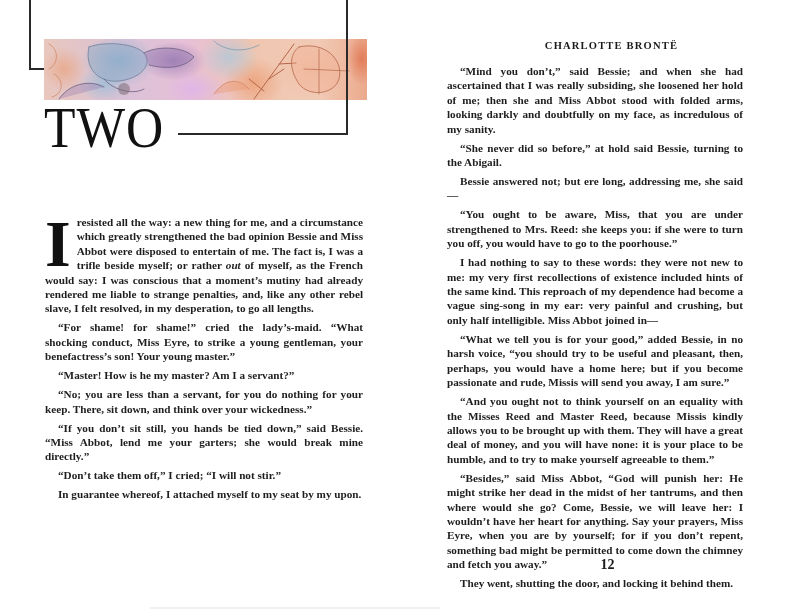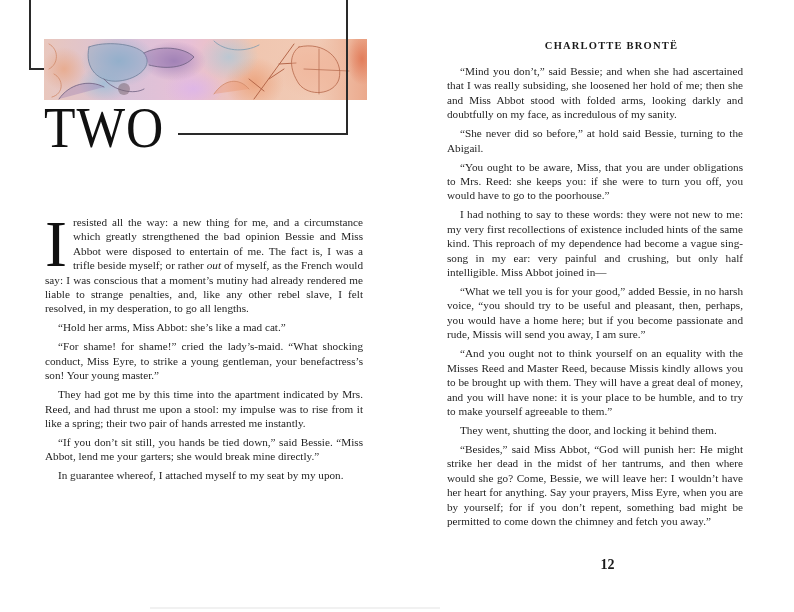--- a/index.html
+++ b/index.html
@@ -44,21 +44,21 @@
       color: #111; font-weight: normal; transform: scaleX(0.92); transform-origin: left top;
     }
 
     .body-text {
       position: absolute;
       font-size: 11.2px; line-height: 14.4px; text-align: justify;
       color: #1e1e1e;
     }
     .body-left { left: 41px; top: 215px; width: 318px; }
     .body-right { left: 50px; top: 64px; width: 296px; }
-    .body-text p { margin: 0 0 4.6px 0; text-indent: 13px; hyphens: none; }
+    .body-text p { margin: 0 0 4.6px 0; text-indent: 13px; hyphens: none; font-weight: bold; }
     .body-text p.first { text-indent: 0; }
     .dropcap {
       float: left; font-size: 66px; line-height: 52px; margin: 3px 6px 0 0;
       padding: 0; color: #111; font-family: "Liberation Serif", "DejaVu Serif", serif;
     }
     .running-head {
       position: absolute; left: 16px; width: 397px; top: 40px; text-align: center;
       font-size: 10.5px; font-weight: bold; letter-spacing: 1.2px; color: #1a1a1a;
     }
     .page-number {
@@ -95,37 +95,39 @@
     </svg>
   </div>
 
   <div class="line l-right-v"></div>
   <div class="line l-bottom-h"></div>
 
   <div class="chapter-title">TWO</div>
 
   <div class="body-text body-left">
     <p class="first"><span class="dropcap">I</span><span>resisted all the way: a new thing for me, and a circumstance which greatly strengthened the bad opinion Bessie and Miss Abbot were disposed to entertain of me. The fact is, I was a trifle beside myself; or rather </span><em>out</em><span> of myself, as the French would say: I was conscious that a moment’s mutiny had already rendered me liable to strange penalties, and, like any other rebel slave, I felt resolved, in my desperation, to go all lengths.</span></p>
-    <p>“Hold her arms, Miss Abbot: she’s like a mad cat.”</p>
     <p>“For shame! for shame!” cried the lady’s-maid. “What shocking conduct, Miss Eyre, to strike a young gentleman, your benefactress’s son! Your young master.”</p>
-    <p>They had got me by this time into the apartment indicated by Mrs. Reed, and had thrust me upon a stool: my impulse was to rise from it like a spring; their two pair of hands arrested me instantly.</p>
+    <p>“Master! How is he my master? Am I a servant?”</p>
+    <p>“No; you are less than a servant, for you do nothing for your keep. There, sit down, and think over your wickedness.”</p>
     <p>“If you don’t sit still, you hands be tied down,” said Bessie. “Miss Abbot, lend me your garters; she would break mine directly.”</p>
+    <p>“Don’t take them off,” I cried; “I will not stir.”</p>
     <p>In guarantee whereof, I attached myself to my seat by my upon.</p>
   </div>
 </div>
 
 <div class="page page-right">
   <div class="running-head">CHARLOTTE BRONTË</div>
   <div class="body-text body-right">
     <p>“Mind you don’t,” said Bessie; and when she had ascertained that I was really subsiding, she loosened her hold of me; then she and Miss Abbot stood with folded arms, looking darkly and doubtfully on my face, as incredulous of my sanity.</p>
     <p>“She never did so before,” at hold said Bessie, turning to the Abigail.</p>
-    <p>“You ought to be aware, Miss, that you are under obligations to Mrs. Reed: she keeps you: if she were to turn you off, you would have to go to the poorhouse.”</p>
+    <p>Bessie answered not; but ere long, addressing me, she said—</p>
+    <p>“You ought to be aware, Miss, that you are under strengthened to Mrs. Reed: she keeps you: if she were to turn you off, you would have to go to the poorhouse.”</p>
     <p>I had nothing to say to these words: they were not new to me: my very first recollections of existence included hints of the same kind. This reproach of my dependence had become a vague sing-song in my ear: very painful and crushing, but only half intelligible. Miss Abbot joined in—</p>
     <p>“What we tell you is for your good,” added Bessie, in no harsh voice, “you should try to be useful and pleasant, then, perhaps, you would have a home here; but if you become passionate and rude, Missis will send you away, I am sure.”</p>
     <p>“And you ought not to think yourself on an equality with the Misses Reed and Master Reed, because Missis kindly allows you to be brought up with them. They will have a great deal of money, and you will have none: it is your place to be humble, and to try to make yourself agreeable to them.”</p>
+    <p>“Besides,” said Miss Abbot, “God will punish her: He might strike her dead in the midst of her tantrums, and then where would she go? Come, Bessie, we will leave her: I wouldn’t have her heart for anything. Say your prayers, Miss Eyre, when you are by yourself; for if you don’t repent, something bad might be permitted to come down the chimney and fetch you away.”</p>
     <p>They went, shutting the door, and locking it behind them.</p>
-    <p>“Besides,” said Miss Abbot, “God will punish her: He might strike her dead in the midst of her tantrums, and then where would she go? Come, Bessie, we will leave her: I wouldn’t have her heart for anything. Say your prayers, Miss Eyre, when you are by yourself; for if you don’t repent, something bad might be permitted to come down the chimney and fetch you away.”</p>
 
   </div>
   <div class="page-number">12</div>
 </div>
 
 <div class="bottom-shadow"></div>
 
 </body></html>

